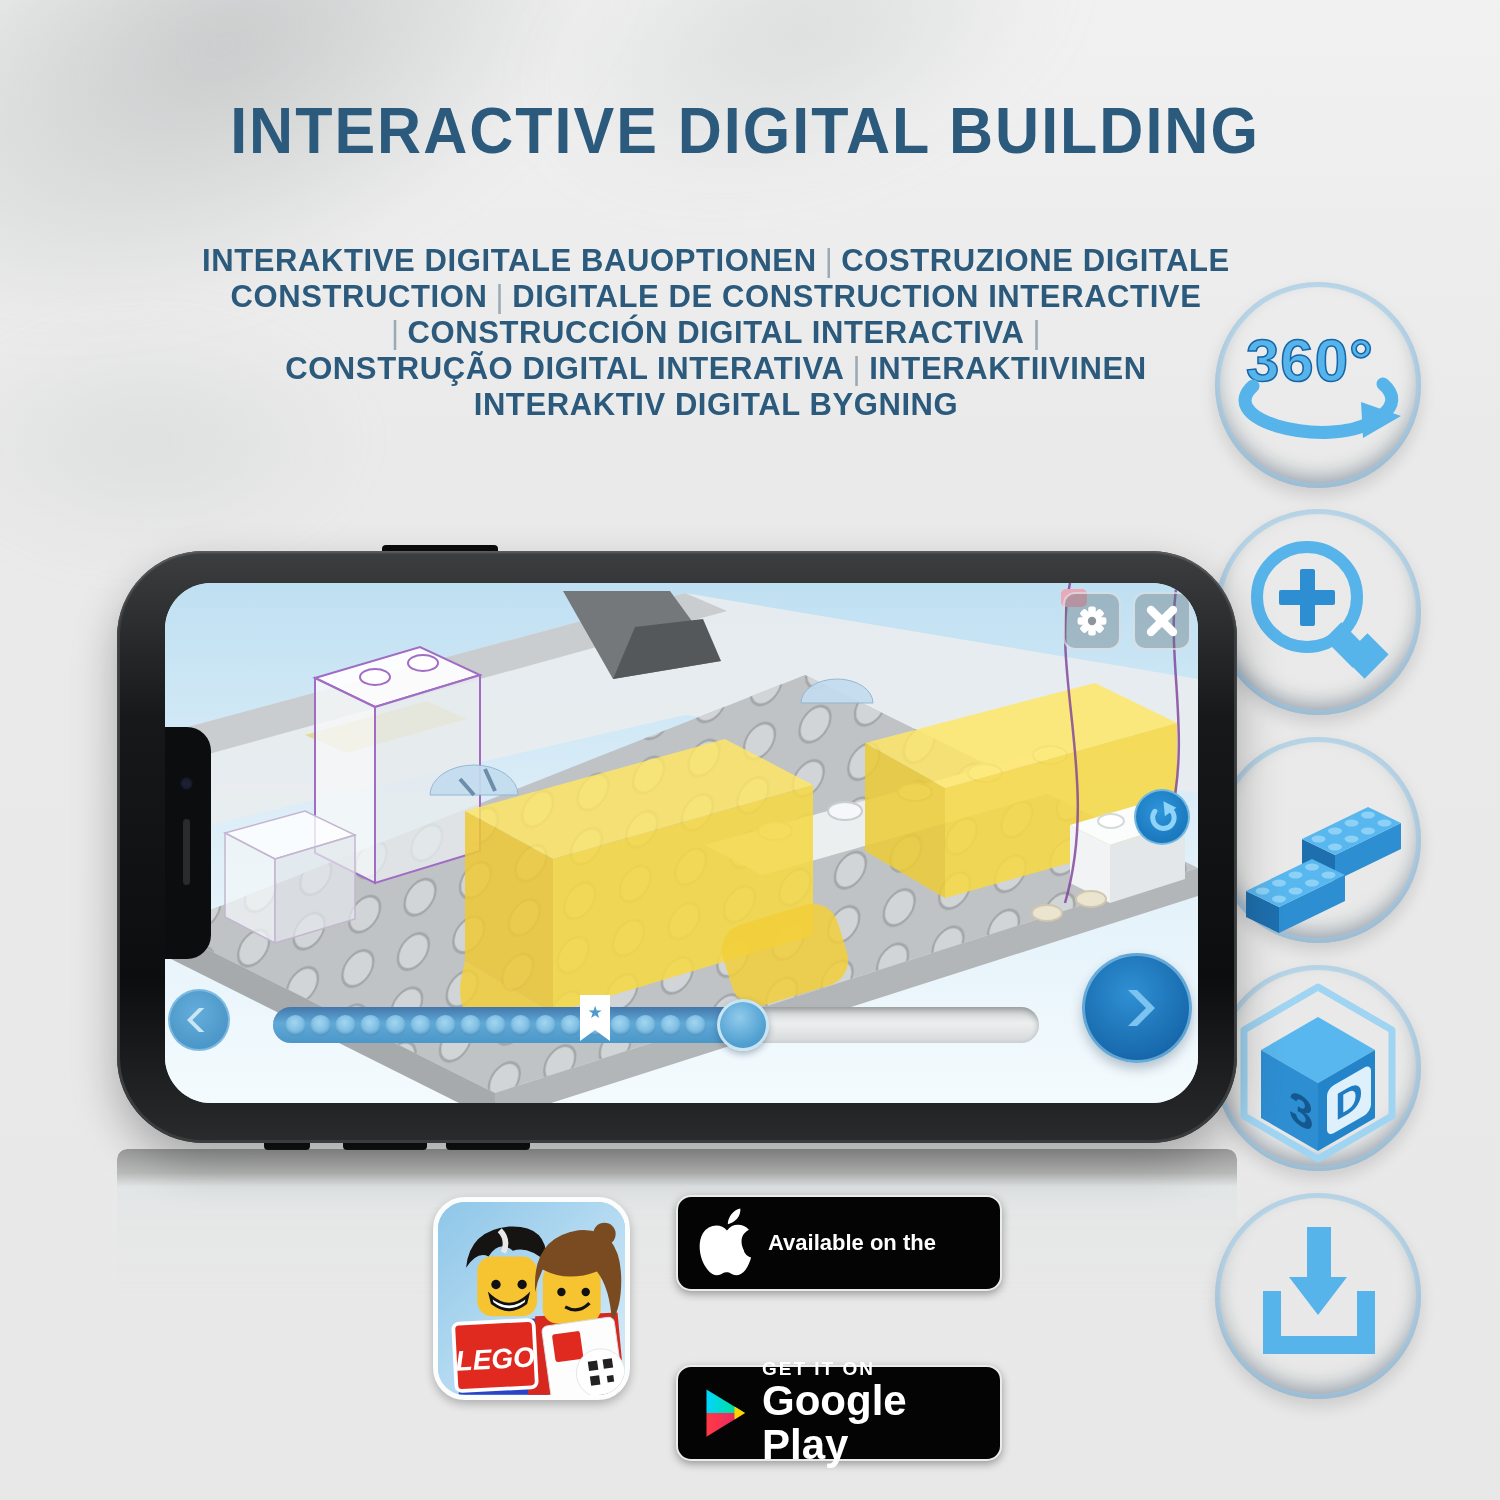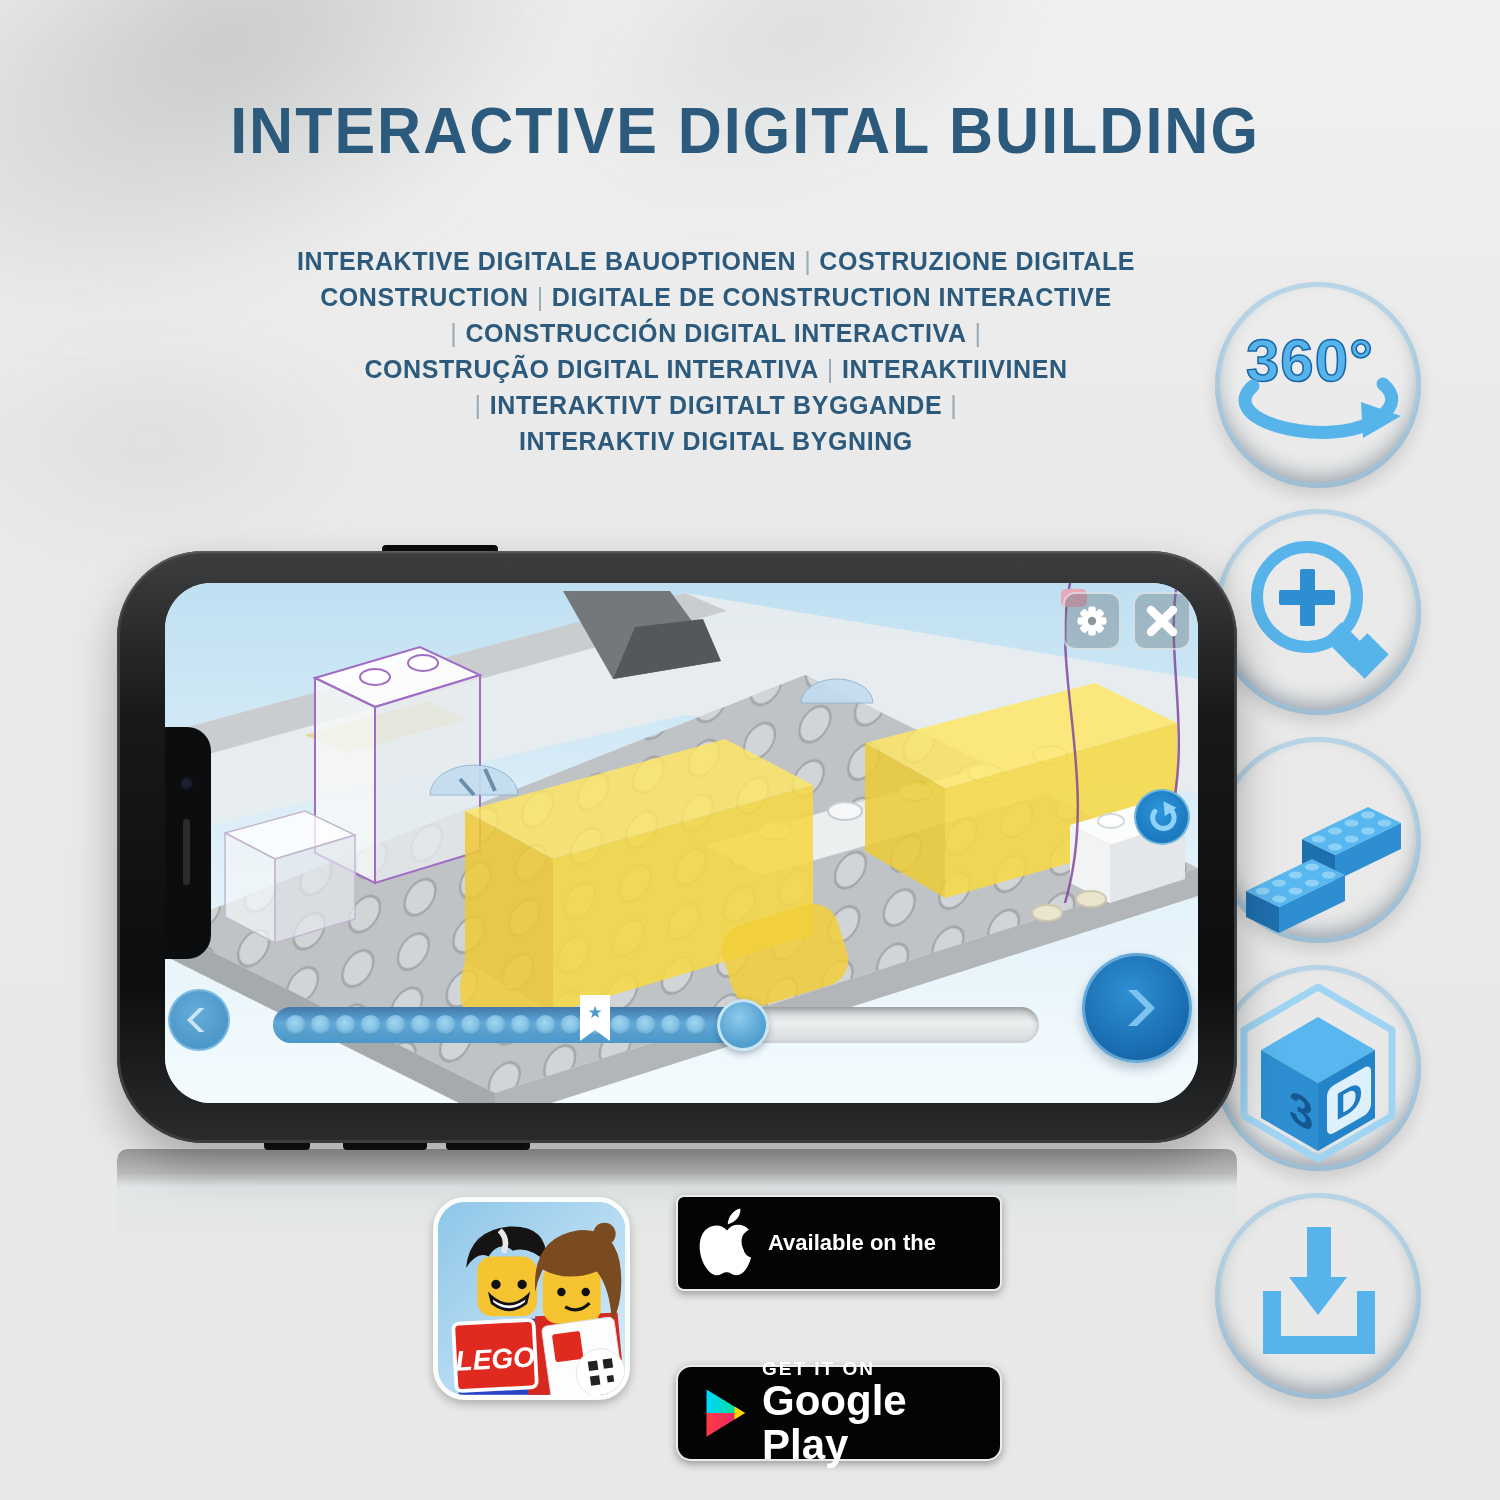--- a/index.html
+++ b/index.html
@@ -12,21 +12,21 @@
   
   .marble{position:absolute;pointer-events:none;}
   .m1{left:-140px;top:-180px;width:820px;height:460px;background:radial-gradient(ellipse at 45% 45%,rgba(170,172,174,.55),rgba(170,172,174,0) 68%);filter:blur(26px);transform:rotate(-24deg);}
   .m2{left:520px;top:-120px;width:560px;height:300px;background:radial-gradient(ellipse,rgba(190,192,194,.4),rgba(190,192,194,0) 70%);filter:blur(30px);transform:rotate(-18deg);}
   .m3{left:-60px;top:320px;width:420px;height:240px;background:radial-gradient(ellipse,rgba(200,202,204,.35),rgba(200,202,204,0) 70%);filter:blur(26px);}
 
   
   .title{position:absolute;left:0;top:96px;width:1490px;text-align:center;
     font-size:61px;font-weight:800;letter-spacing:2px;color:#2b5a7c;transform:scaleY(1.06);}
   .subtitle{position:absolute;left:0;top:243px;width:1420px;text-align:center;}
-  .sub-line{font-size:25px;font-weight:700;letter-spacing:.6px;color:#2b5a7c;line-height:36px;padding-left:12px;}
+  .sub-line{font-size:31px;font-weight:700;letter-spacing:.6px;color:#2b5a7c;line-height:36px;padding-left:12px;}
   .sub-line .pipe{color:#9aaab6;font-weight:400;margin:0 8px;}
 
   
   .feat{position:absolute;left:1215px;width:206px;height:206px;border-radius:50%;
     background:radial-gradient(circle at 50% 36%,#147a0d8 0%,#0e72b7 55%,#0b5f9d 100%);
     box-shadow:inset 0 0 0 5px rgba(150,200,235,.55), inset 0 -10px 20px rgba(0,30,60,.35), 0 8px 16px rgba(0,0,0,.12);
     display:flex;align-items:center;justify-content:center;text-align:center;}
   .f1{top:282px;} .f2{top:509px;} .f3{top:737px;} .f4{top:965px;} .f5{top:1193px;}
 
   
@@ -74,42 +74,41 @@
   .phone-reflection{position:absolute;left:117px;top:1149px;width:1120px;height:200px;border-radius:10px;
     background:linear-gradient(180deg,rgba(32,33,34,.45) 0px,rgba(32,33,34,.32) 24px,rgba(212,222,228,.42) 38px,rgba(226,231,234,.22) 95px,rgba(232,234,235,0) 170px);
     -webkit-mask-image:linear-gradient(180deg,rgba(0,0,0,.85),rgba(0,0,0,.35) 45%,transparent 88%);
     mask-image:linear-gradient(180deg,rgba(0,0,0,.85),rgba(0,0,0,.35) 45%,transparent 88%);}
 
   
   .app-icon{position:absolute;left:433px;top:1197px;width:197px;height:203px;border-radius:32px;
     border:5px solid #fcfdfd;overflow:hidden;background:#9ccbe9;box-shadow:0 4px 10px rgba(0,0,0,.25);}
   .badge{position:absolute;left:676px;width:326px;height:96px;border-radius:15px;background:#040404;
     border:2px solid #ececec;box-shadow:0 3px 8px rgba(0,0,0,.35);display:flex;align-items:center;color:#fff;}
-  .badge-appstore{top:1195px;border-radius:8px;} .badge-play{top:1365px;}
+  .badge-appstore{top:1195px;} .badge-play{top:1365px;}
   .badge .logo{flex:none;margin:0 10px 0 18px;display:flex;align-items:center;justify-content:center;}
   .badge .txt{display:flex;flex-direction:column;justify-content:center;line-height:1.05;}
   .badge-appstore .tag{font-size:22px;font-weight:700;}
   .badge-appstore .store{font-size:44px;font-weight:700;letter-spacing:-1px;}
   .badge-play .tag{font-size:19px;font-weight:700;letter-spacing:2px;}
   .badge-play .store{font-size:42px;font-weight:700;letter-spacing:0;}
 </style>
 </head>
 <body data-interactable="false">
 
 <div class="marble m1" data-interactable="false"></div>
 <div class="marble m2" data-interactable="false"></div>
 <div class="marble m3" data-interactable="false"></div>
 
 <div class="title" data-interactable="false">INTERACTIVE DIGITAL BUILDING</div>
 <div class="subtitle" data-interactable="false">
     <div class="sub-line" data-interactable="false"><span>INTERAKTIVE DIGITALE BAUOPTIONEN</span><span class="pipe">|</span><span>COSTRUZIONE DIGITALE</span></div>
     <div class="sub-line" data-interactable="false"><span>CONSTRUCTION</span><span class="pipe">|</span><span>DIGITALE DE CONSTRUCTION INTERACTIVE</span></div>
     <div class="sub-line" data-interactable="false"><span></span><span class="pipe">|</span><span>CONSTRUCCIÓN DIGITAL INTERACTIVA</span><span class="pipe">|</span><span></span></div>
     <div class="sub-line" data-interactable="false"><span>CONSTRUÇÃO DIGITAL INTERATIVA</span><span class="pipe">|</span><span>INTERAKTIIVINEN</span></div>
-    <div class="sub-line" data-interactable="false"><span></span><span class="pipe">|</span><span>INTERAKTIVT DIGITALT BYGGANDE</span><span class="pipe">|</span><span></span></div>
     <div class="sub-line" data-interactable="false"><span>INTERAKTIV DIGITAL BYGNING</span></div>
   </div>
 
 <div class="feat f1" data-interactable="false">
   <svg width="206" height="206" viewBox="0 0 206 206" data-interactable="false">
     <text x="95" y="99" text-anchor="middle" font-size="60" font-weight="800" letter-spacing="1" fill="#56b4ea" stroke="#1565a8" stroke-width="1.5" data-interactable="false">360°</text>
     <path d="M38,104 C22,118 30,134 62,144 C96,154 136,152 156,140" stroke="#56b4ea" stroke-width="13" fill="none" stroke-linecap="round"></path>
     <polygon points="146,120 186,134 148,156" fill="#56b4ea"></polygon>
     <path d="M168,102 C180,112 180,124 166,134" stroke="#56b4ea" stroke-width="13" fill="none" stroke-linecap="round"></path>
   </svg>

